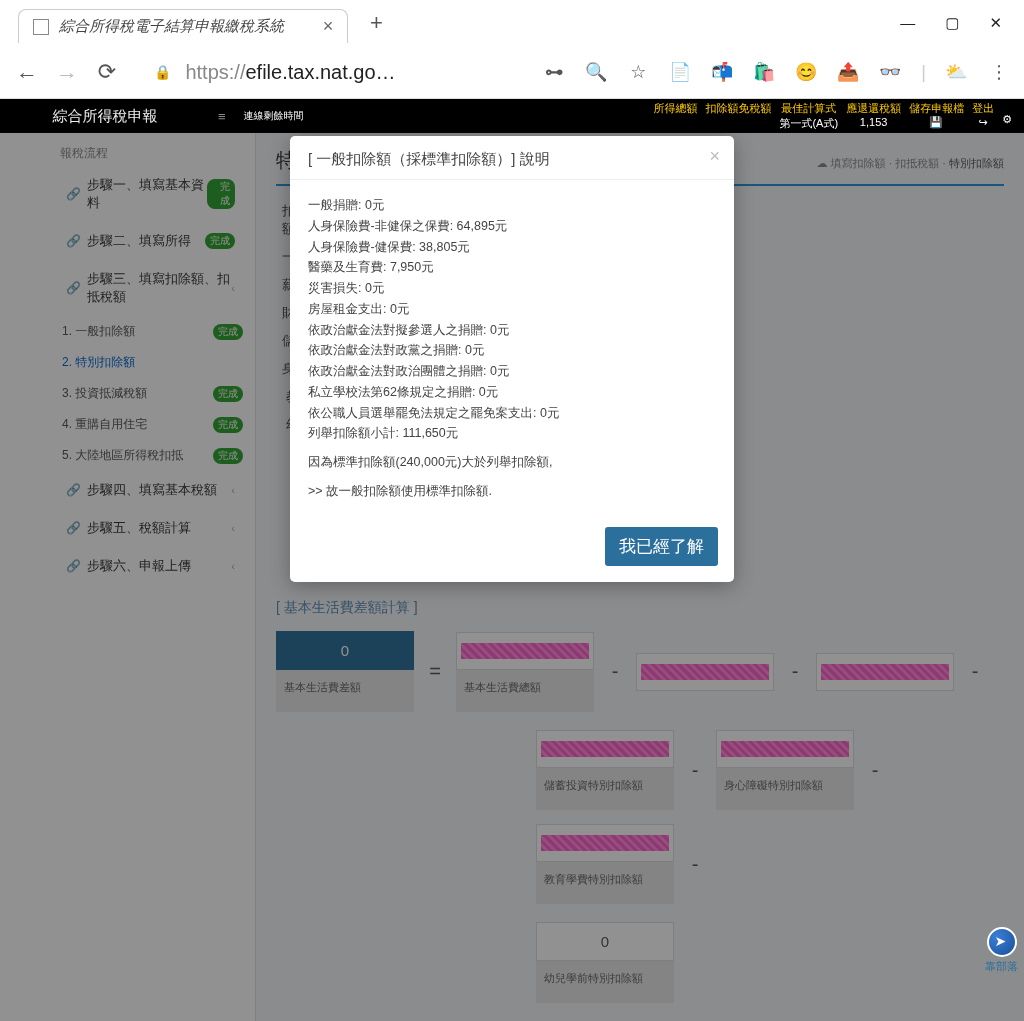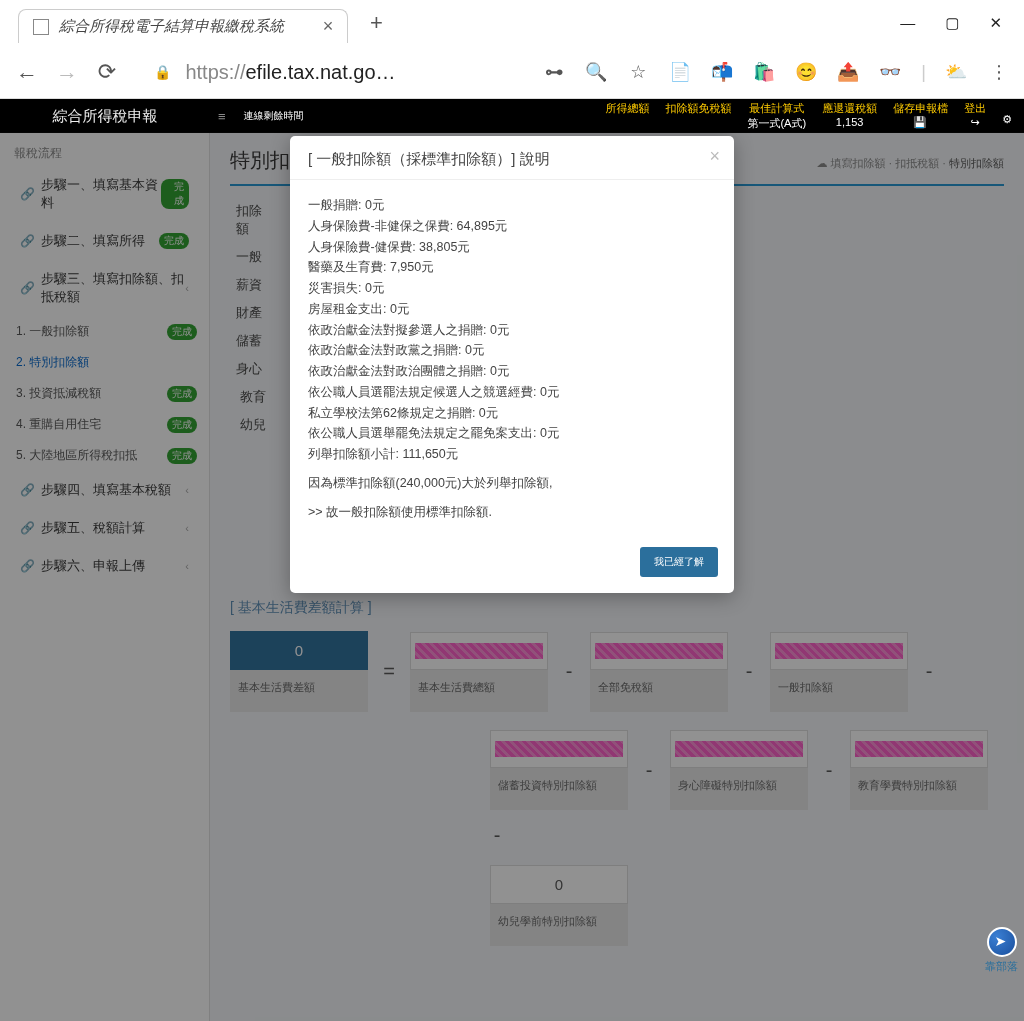--- a/index.html
+++ b/index.html
@@ -19,26 +19,26 @@
 .nav-btn.disabled { color: #bbb; }
 .url { font-size: 20px; color: #222; flex: 0 0 auto; }
 .url .dim { color: #888; }
 .ext-icons { display: flex; gap: 20px; align-items: center; margin-left: auto; font-size: 18px; }
 .ext-icon { width: 22px; height: 22px; display: flex; align-items: center; justify-content: center; }
 
 
 .app-header { background: #000; color: #fff; height: 34px; display: flex; align-items: center; font-size: 13px; }
 .app-title { width: 210px; text-align: center; font-size: 15px; color: #eee; }
 .header-info { color: #ffffff; font-size: 10px; margin-left: 10px; }
-.header-right { margin-left: auto; display: flex; gap: 8px; align-items: flex-start; text-align: center; padding-right: 8px; justify-content: center; }
+.header-right { margin-left: auto; display: flex; gap: 0; align-items: flex-start; text-align: center; padding-right: 8px; justify-content: center; }
 .hr-item { font-size: 11px; color: #ffcc00; padding: 0 4px; }
 .hr-item .sub { color: #fff; font-size: 11px; }
 
 
-.app-body { display: flex; height: calc(1021px - 46px - 52px - 34px); background: #f4f6f9; }
+.app-body { display: flex; height: calc(1021px - 46px - 52px - 34px); background: #f4f6f9; margin-left: 46px; }
 .sidebar { width: 210px; background: #fff; border-right: 1px solid #e0e0e0; padding: 4px 0; font-size: 13px; }
 .side-title { color: #888; font-size: 12px; padding: 8px 14px 4px; }
 .side-item { display: flex; align-items: center; padding: 8px 12px; color: #333; position: relative; }
 .side-item.main { font-weight: 500; }
 .side-item .link-icon { color: #888; margin-right: 6px; font-size: 12px; }
 .side-item .chev { margin-left: auto; color: #aaa; font-size: 11px; }
 .badge { background: #2ca02c; color: #fff; font-size: 10px; padding: 1px 5px; border-radius: 8px; margin-left: auto; text-align: right; }
 .side-sub { padding-left: 4px; }
 .side-sub .side-item { font-size: 12px; color: #555; padding: 7px 12px; }
 .side-sub .side-item.active { color: #0066cc; }
@@ -68,21 +68,21 @@
 
 
 .overlay { position: absolute; top: 132px; left: 0; right: 0; bottom: 0; background: rgba(10,10,10,0.45); }
 .modal { position: absolute; top: 136px; left: 50%; transform: translateX(-50%); width: 444px; background: #fff; border-radius: 5px; z-index: 100; box-shadow: 0 4px 20px rgba(0,0,0,0.3); }
 .modal-head { padding: 14px 18px 10px; font-size: 15px; color: #444; border-bottom: 1px solid #eee; position: relative; }
 .modal-close { position: absolute; right: 14px; top: 10px; color: #bbb; font-size: 18px; cursor: pointer; }
 .modal-body { padding: 14px 18px; font-size: 12.5px; line-height: 1.5; color: #444; }
 .modal-body p { margin: 2px 0; }
 .modal-body .gap { margin-top: 10px; }
 .modal-foot { padding: 10px 16px 16px; text-align: right; }
-.modal-btn { background: #2b6f9c; color: #fff; border: none; padding: 8px 14px; font-size: 10px; border-radius: 3px; cursor: pointer; }
+.modal-btn { background: #2b6f9c; color: #fff; border: none; padding: 8px 14px; font-size: 17px; border-radius: 3px; cursor: pointer; }
 
 
 .watermark { position: absolute; right: 6px; bottom: 47px; font-size: 11px; color: #2b6f9c; text-align: center; }
 .watermark .logo { width: 30px; height: 30px; border-radius: 50%; background: radial-gradient(circle at 30% 30%, #3a7fd4, #1a4f9c); margin: 0 auto 2px; position: relative; border: 2px solid #fff; }
 .watermark .logo:before { content: "➤"; color: #fff; position: absolute; left: 6px; top: 4px; font-size: 14px; }
 </style>
 </head>
 <body>
 
 <div class="browser-chrome">
@@ -278,28 +278,26 @@
         <div class="val">
             <div class="redact"></div>
           </div>
           <div class="lbl">基本生活費總額</div>
       </div>
       <div class="op">-</div>
       <div class="calc-box">
         <div class="val">
             <div class="redact"></div>
           </div>
-          <div class="lbl">全部免稅額</div>
-      </div>
-      <div class="op">-</div>
-      <div class="calc-box">
-        <div class="val">
-            <div class="redact"></div>
-          </div>
-          <div class="lbl">一般扣除額</div>
+      </div>
+      <div class="op">-</div>
+      <div class="calc-box">
+        <div class="val">
+            <div class="redact"></div>
+          </div>
       </div>
       <div class="op">-</div>
     </div>
 
     <div class="calc-row" style="margin-left:260px">
       <div class="calc-box">
         <div class="val">
             <div class="redact"></div>
           </div>
           <div class="lbl">儲蓄投資特別扣除額</div>
@@ -339,21 +337,20 @@
   <div class="modal-body">
     <p>一般捐贈: 0元</p>
     <p>人身保險費-非健保之保費: 64,895元</p>
     <p>人身保險費-健保費: 38,805元</p>
     <p>醫藥及生育費: 7,950元</p>
     <p>災害損失: 0元</p>
     <p>房屋租金支出: 0元</p>
     <p>依政治獻金法對擬參選人之捐贈: 0元</p>
     <p>依政治獻金法對政黨之捐贈: 0元</p>
     <p>依政治獻金法對政治團體之捐贈: 0元</p>
-    <p>依公職人員選罷法規定候選人之競選經費: 0元</p>
     <p>私立學校法第62條規定之捐贈: 0元</p>
     <p>依公職人員選舉罷免法規定之罷免案支出: 0元</p>
     <p>列舉扣除額小計: 111,650元</p>
     <p class="gap">因為標準扣除額(240,000元)大於列舉扣除額,</p>
     <p class="gap">&gt;&gt; 故一般扣除額使用標準扣除額.</p>
   </div>
   <div class="modal-foot">
     <button class="modal-btn">我已經了解</button>
   </div>
 </div>

